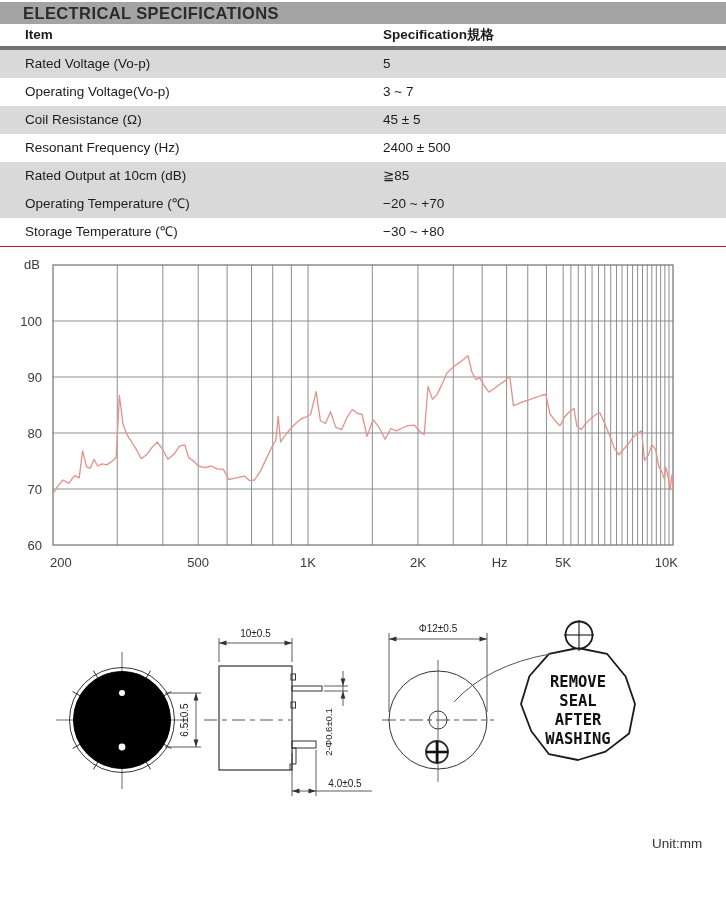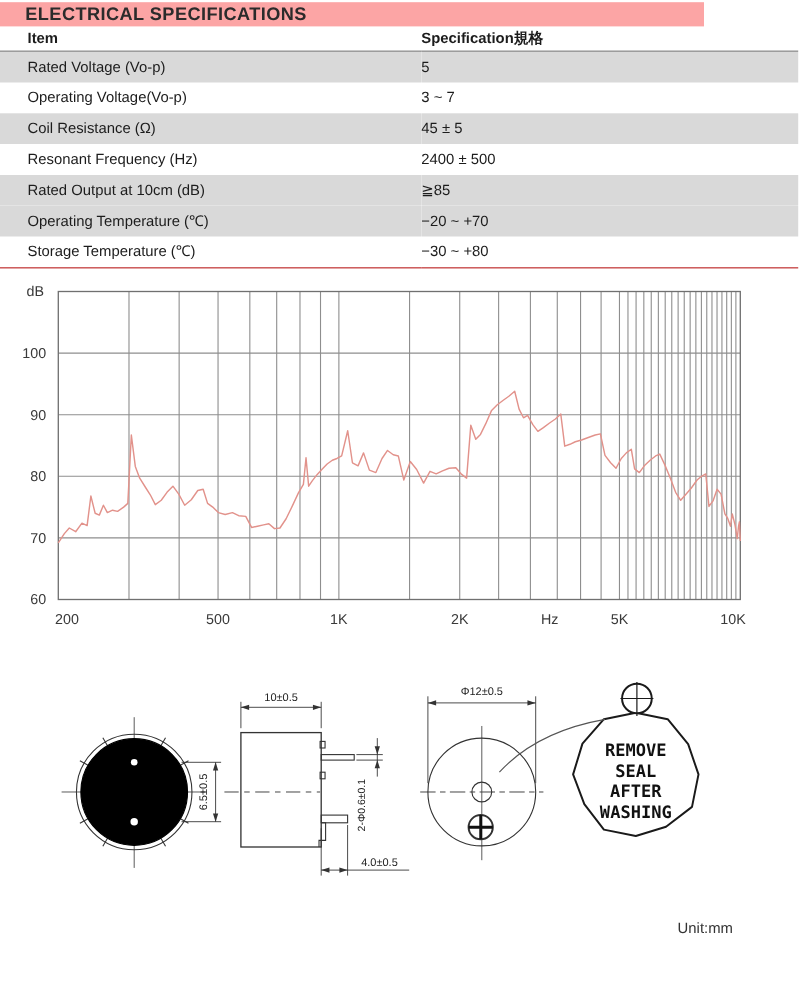--- a/index.html
+++ b/index.html
@@ -1,30 +1,30 @@
 <!DOCTYPE html>
 <html><head>
 <meta charset="utf-8">
 <style>
   html,body{margin:0;padding:0;background:#fff;}
   .page{position:relative;width:726px;height:900px;background:#fff;overflow:hidden;
         font-family:"Liberation Sans",sans-serif;color:#1c1c1c;}
-  .title-bar{position:absolute;left:0;top:2px;width:640px;height:22px;background:#fca5a5;}
+  .title-bar{position:absolute;left:0;top:2px;width:726px;height:22px;background:#a3a3a3;}
   .title-bar h1{margin:0;padding-left:23px;font-size:16.5px;line-height:22px;font-weight:bold;
                 letter-spacing:.4px;color:#2b2b2b;}
   table.spec{position:absolute;left:0;top:24px;width:726px;border-collapse:collapse;table-layout:fixed;}
   table.spec th,table.spec td{font-size:13.5px;text-align:left;padding:0;height:28px;line-height:24px;
                 font-weight:normal;white-space:nowrap;overflow:hidden;}
-  table.spec th{font-weight:bold;height:22px;line-height:22px;border-bottom:1px solid #737373;}
+  table.spec th{font-weight:bold;height:22px;line-height:22px;border-bottom:4px solid #737373;}
   table.spec th:first-child,table.spec td:first-child{width:358px;padding-left:25px;}
   table.spec tr.gray{background:#d9d9d9;}
   table.spec tbody tr:last-child{border-bottom:1px solid #b91c1c;}
   .chart-wrap{position:absolute;left:0;top:250px;width:726px;height:340px;text-align:center;}
   .drawings-wrap{position:absolute;left:0;top:608px;width:586px;height:230px;}
-  .unit-note{position:absolute;left:616px;top:836px;font-size:13.5px;color:#333;}
+  .unit-note{position:absolute;left:652px;top:836px;font-size:13.5px;color:#333;}
   svg text{font-family:"Liberation Sans",sans-serif;}
   .seal-text{font-family:"DejaVu Sans Mono",monospace;font-weight:bold;}
 </style>
 </head>
 <body>
 
 <div class="page">
   <header class="title-bar">
     <h1>ELECTRICAL SPECIFICATIONS</h1>
   </header>

